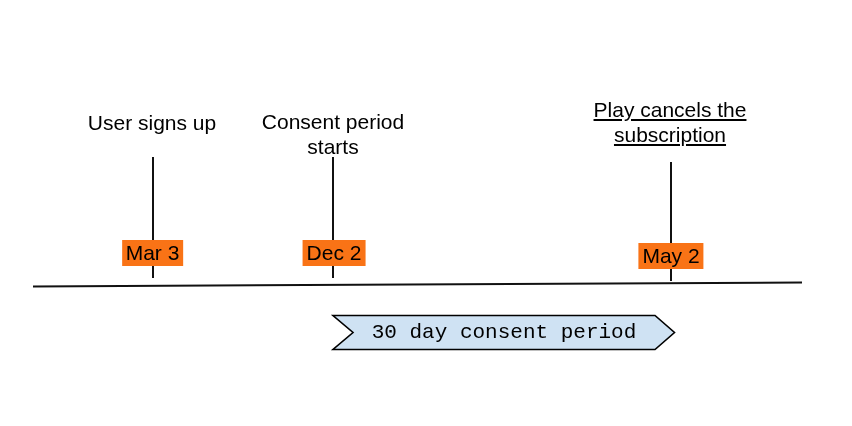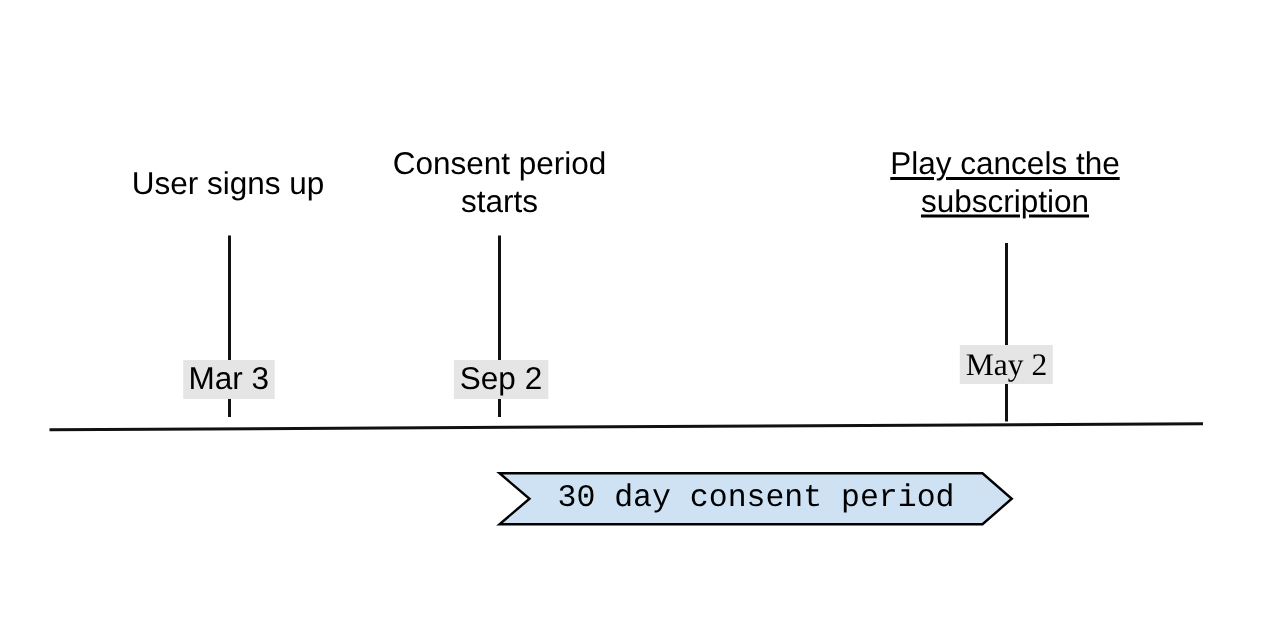--- a/index.html
+++ b/index.html
@@ -30,21 +30,21 @@
     color: #000000;
   }
   .tick {
     position: absolute;
     width: 2px;
     background: #111111;
   }
   .date-badge {
     position: absolute;
     transform: translateX(-50%);
-    background: #e5e5e5;
+    background: #f97316;
     font-size: 21px;
     line-height: 26px;
     padding: 0 4px;
     white-space: nowrap;
     color: #000000;
   }
   .svg-layer {
     position: absolute;
     left: 0;
     top: 0;
@@ -75,22 +75,22 @@
   <svg class="svg-layer" viewBox="0 0 852 426" xmlns="http://www.w3.org/2000/svg">
     <line x1="33" y1="286.5" x2="802" y2="282.5" stroke="#111111" stroke-width="2"></line>
     <polygon points="333,315.5 655,315.5 674.5,332.5 655,349.5 333,349.5 353,332.5" fill="#cfe2f3" stroke="#000000" stroke-width="1.6"></polygon>
   </svg>
 
   <div class="tick" style="left:151.5px; top:157px; height:121px;"></div>
   <div class="event-label" style="left:152px; width:180px;">User signs up</div>
   <div class="date-badge" style="left:152.5px; top:240px;">Mar 3</div>
 
   <div class="tick" style="left:332px; top:157px; height:121px;"></div>
-  <div class="event-label" style="left:333px; width:150px;">Consent period starts</div>
-  <div class="date-badge" style="left:334px; top:240px;">Sep 2</div>
+  <div class="event-label" style="left:333px; width:150px;margin-top:12px;">Consent period starts</div>
+  <div class="date-badge" style="left:334px; top:240px;">Dec 2</div>
 
   <div class="tick" style="left:670px; top:162px; height:119px;"></div>
   <div class="event-label" style="left:670px; width:170px;text-decoration:underline;">Play cancels the subscription</div>
-  <div class="date-badge" style="left:671px; top:230px;font-family:Liberation Serif, serif;">May 2</div>
+  <div class="date-badge" style="left:671px; top:243px;">May 2</div>
 
   <div class="banner-label">30 day consent period</div>
 
 </div>
 
 </body></html>

